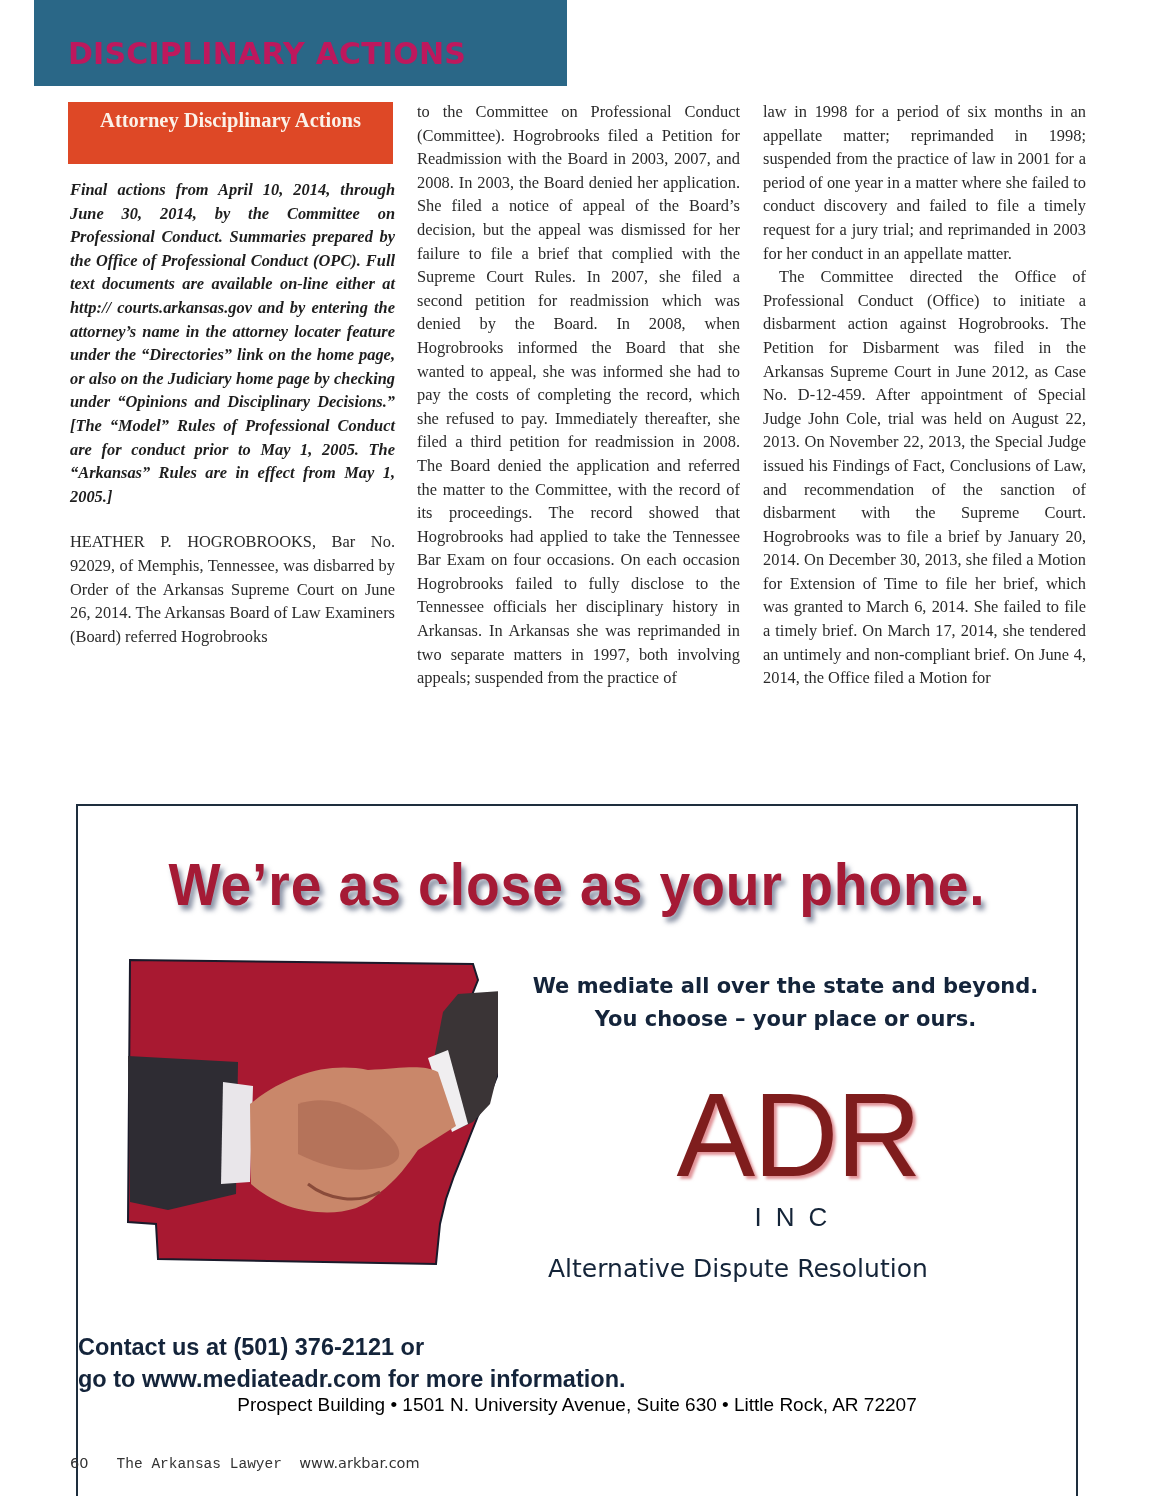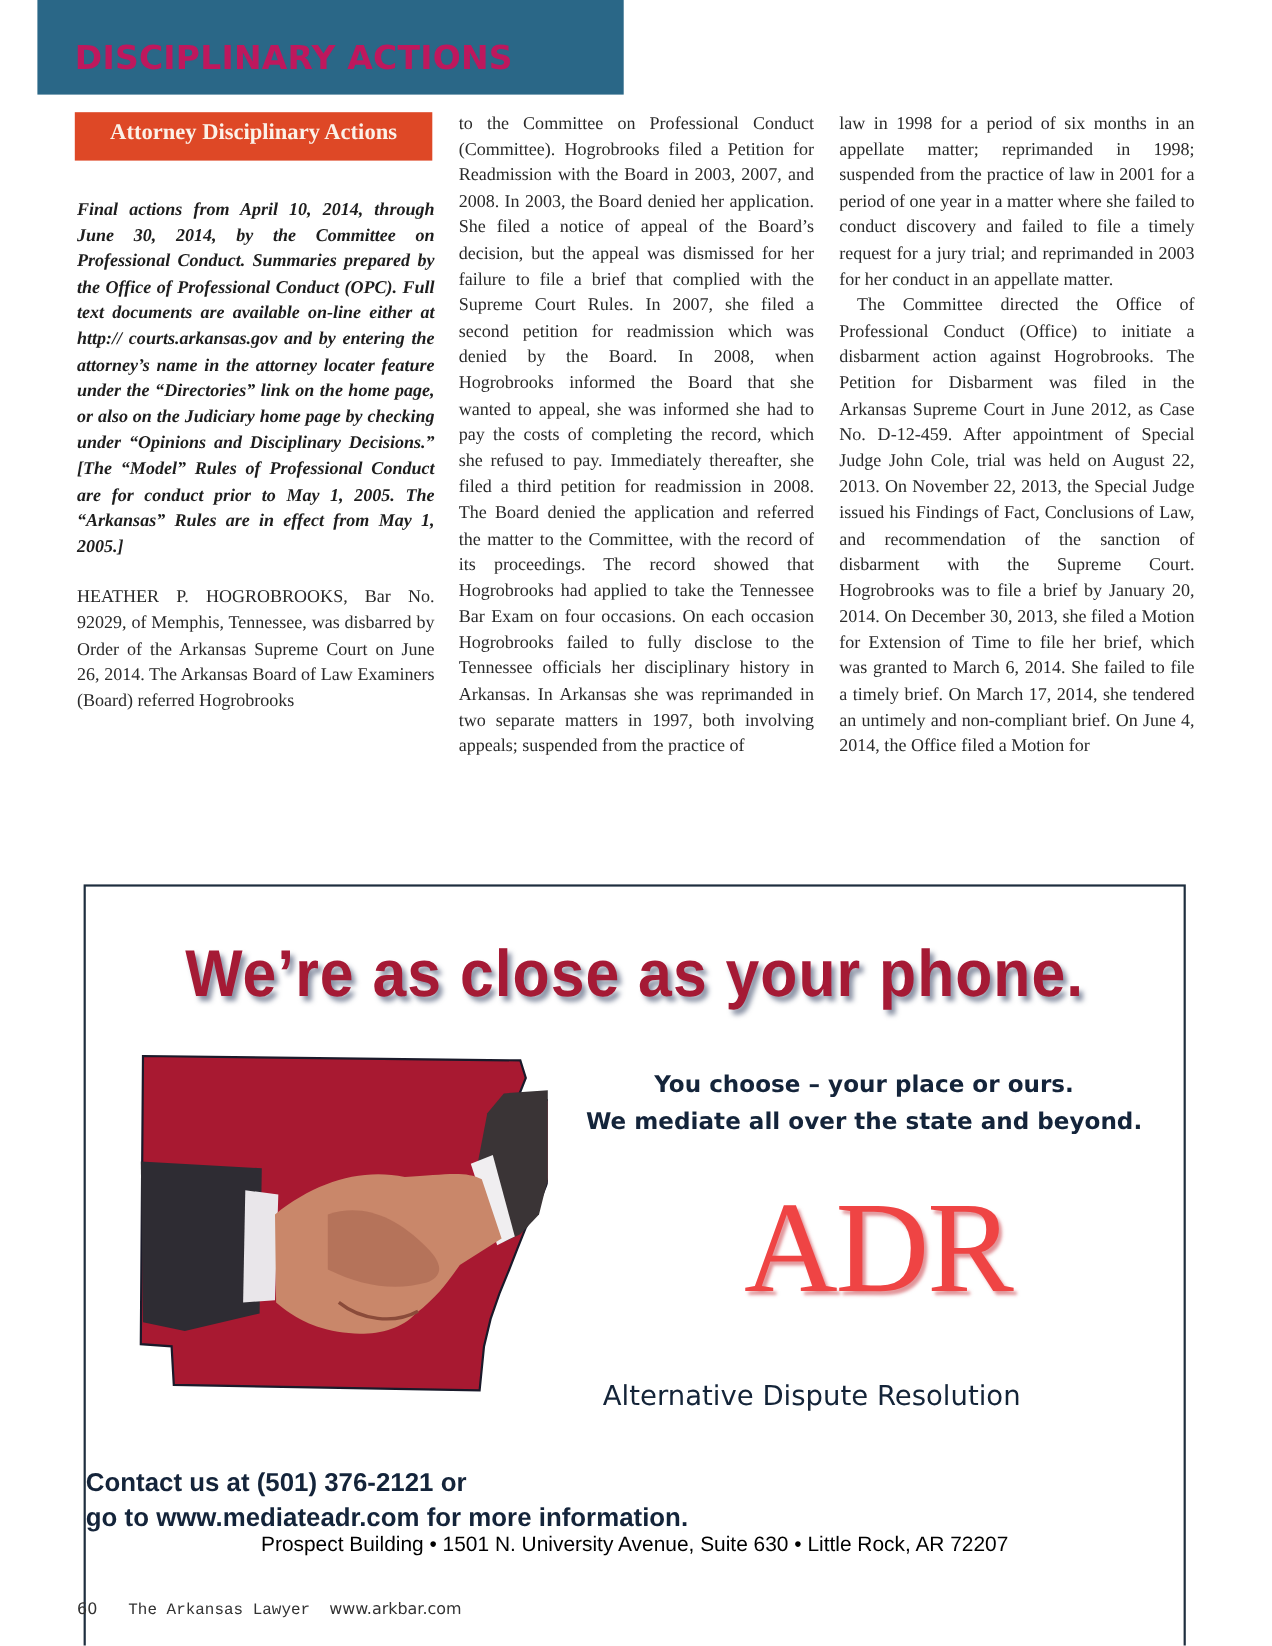--- a/index.html
+++ b/index.html
@@ -6,21 +6,21 @@
   body { width:1156px; height:1496px; position:relative; overflow:hidden;
          font-family:"Liberation Serif", "DejaVu Serif", serif; color:#2a2a2a; }
 
   .header-band { position:absolute; left:34px; top:0; width:533px; height:86px;
                  background:#2a6787; }
   .header-title { position:absolute; left:68px; top:34px; margin:0;
                   font-family:"DejaVu Sans", "Liberation Sans", sans-serif;
                   font-weight:bold; font-size:30px; letter-spacing:0.2px;
                   color:#be185d; line-height:40px; }
 
-  .section-box { position:absolute; left:68px; top:102px; width:325px; height:44px;
+  .section-box { position:absolute; left:68px; top:102px; width:325px; height:62px;
                  background:#de4826; }
   .section-box-title { display:block; text-align:center; margin-top:5px;
                   font-family:"Liberation Serif", serif; font-weight:bold;
                   font-size:20.5px; color:#fbf1e8; line-height:26px; }
 
   .col { position:absolute; top:100px; font-size:16.4px; line-height:23.6px;
          text-align:justify; }
   .col p { margin:0; }
   .col-1 { left:70px; width:325px; top:178px; }
   .col-2 { left:417px; width:323px; }
@@ -36,22 +36,22 @@
   .ad-headline { position:absolute; left:0; right:0; top:44px; text-align:center;
         font-family:"Liberation Sans", "DejaVu Sans", sans-serif; font-weight:bold;
         font-size:60px; color:#a51a35; letter-spacing:1px; transform:scaleX(0.92);
         text-shadow:4px 5px 5px rgba(40,55,90,0.55); line-height:70px; }
   .map { position:absolute; left:40px; top:148px; width:380px; height:320px; }
   .ad-tagline { position:absolute; left:450px; width:515px; top:164px; text-align:center;
         font-family:"DejaVu Sans", sans-serif; font-weight:bold; font-size:21px;
         line-height:33px; color:#14243a; }
   .ad-tagline span { display:block; }
   .logo-adr { position:absolute; left:560px; top:270px; width:320px; text-align:center;
-        font-family:Liberation Serif, serif; font-size:118px;
-        line-height:118px; color:#ef4444; letter-spacing:-2px;
+        font-family:Liberation Sans, sans-serif; font-size:118px;
+        line-height:118px; color:#7f1d1d; letter-spacing:-2px;
         text-shadow:3px 3px 3px rgba(200,60,70,0.55); }
   .logo-inc { position:absolute; left:560px; top:396px; width:320px; text-align:center;
         font-family:"Liberation Sans", sans-serif; font-size:26px; letter-spacing:14px;
         color:#142438; }
   .logo-subtitle { position:absolute; left:470px; top:448px; width:490px; text-align:left;
         font-family:"DejaVu Sans", sans-serif; font-size:25px; color:#142438; }
   .contact { position:absolute; left:0; right:0; top:525px; text-align:left;
         font-family:"Liberation Sans", sans-serif; font-weight:bold; font-size:23.5px;
         line-height:32px; color:#14243a; }
   .contact span { display:block; }
@@ -101,25 +101,26 @@
     <path d="M340,40 L398,36 L392,70 L382,110 L372,150 L355,168 L340,175 L315,110 L325,58 Z" fill="#3a3436"></path>
 
     <path d="M310,104 L330,96 L350,170 L334,178 Z" fill="#f0eef0"></path>
 
     <path d="M132,150 C170,120 210,108 250,116 C285,114 305,110 320,118 L338,172 L300,196 C290,210 280,225 260,240 C240,262 200,262 170,252 C150,244 140,236 133,230 Z" fill="#c9876a"></path>
     <path d="M180,150 C210,140 240,150 270,180 C285,195 285,206 270,212 C240,220 210,215 180,200 Z" fill="#a86650" opacity="0.6"></path>
     <path d="M190,230 C210,246 240,250 262,238" stroke="#8a4b3a" stroke-width="3" fill="none"></path>
   </svg>
 
   <div class="ad-tagline">
+    <span>We mediate all over the state and beyond.</span>
     <span>You choose – your place or ours.</span>
-    <span>We mediate all over the state and beyond.</span>
   </div>
 
   <div class="logo-adr">ADR</div>
+  <div class="logo-inc">INC</div>
   <div class="logo-subtitle">Alternative Dispute Resolution</div>
 
   <div class="contact">
     <span>Contact us at (501) 376-2121 or</span>
     <span>go to www.mediateadr.com for more information.</span>
   </div>
   <div class="address">Prospect Building • 1501 N. University Avenue, Suite 630 • Little Rock, AR 72207</div>
 </div>
 
 <div class="footer">

